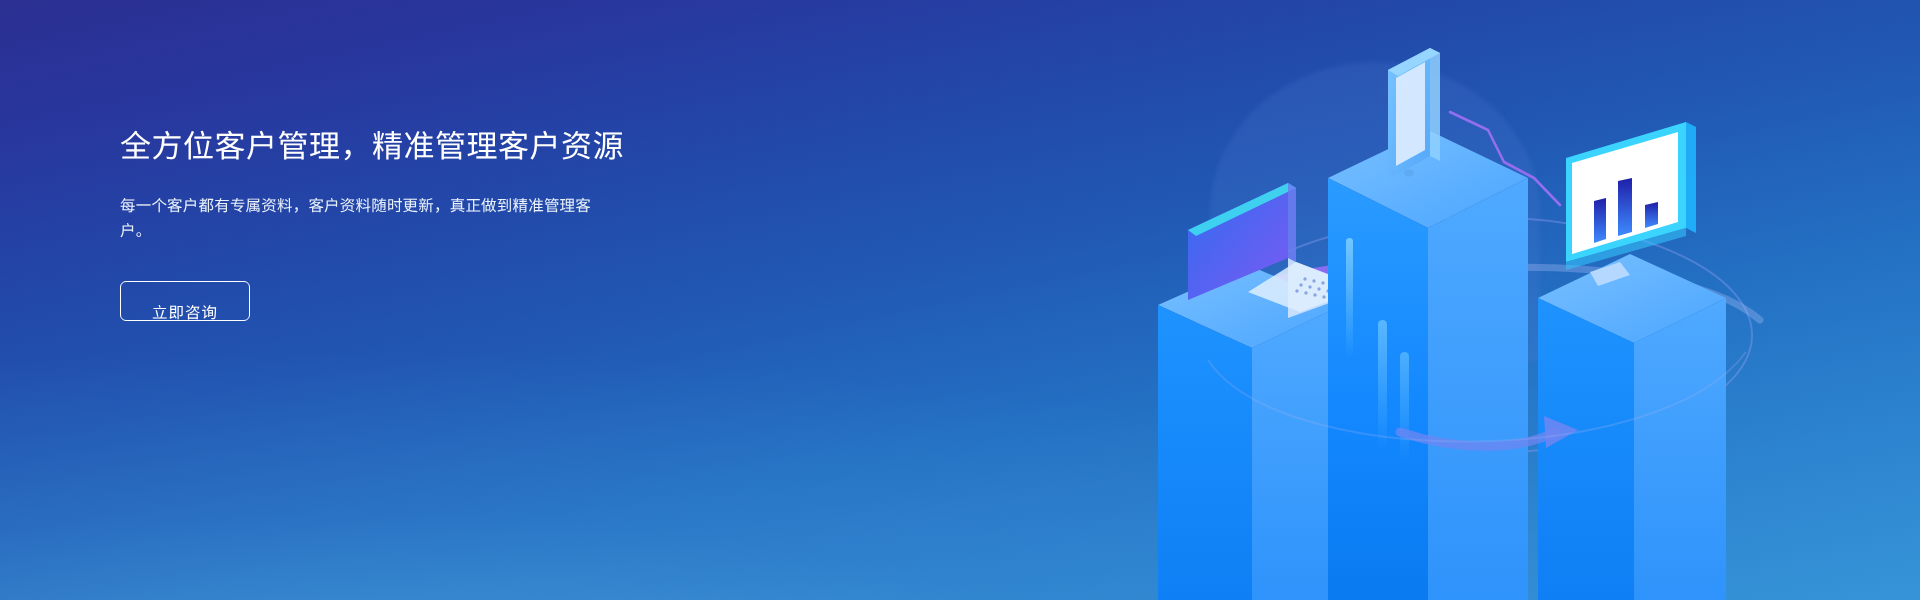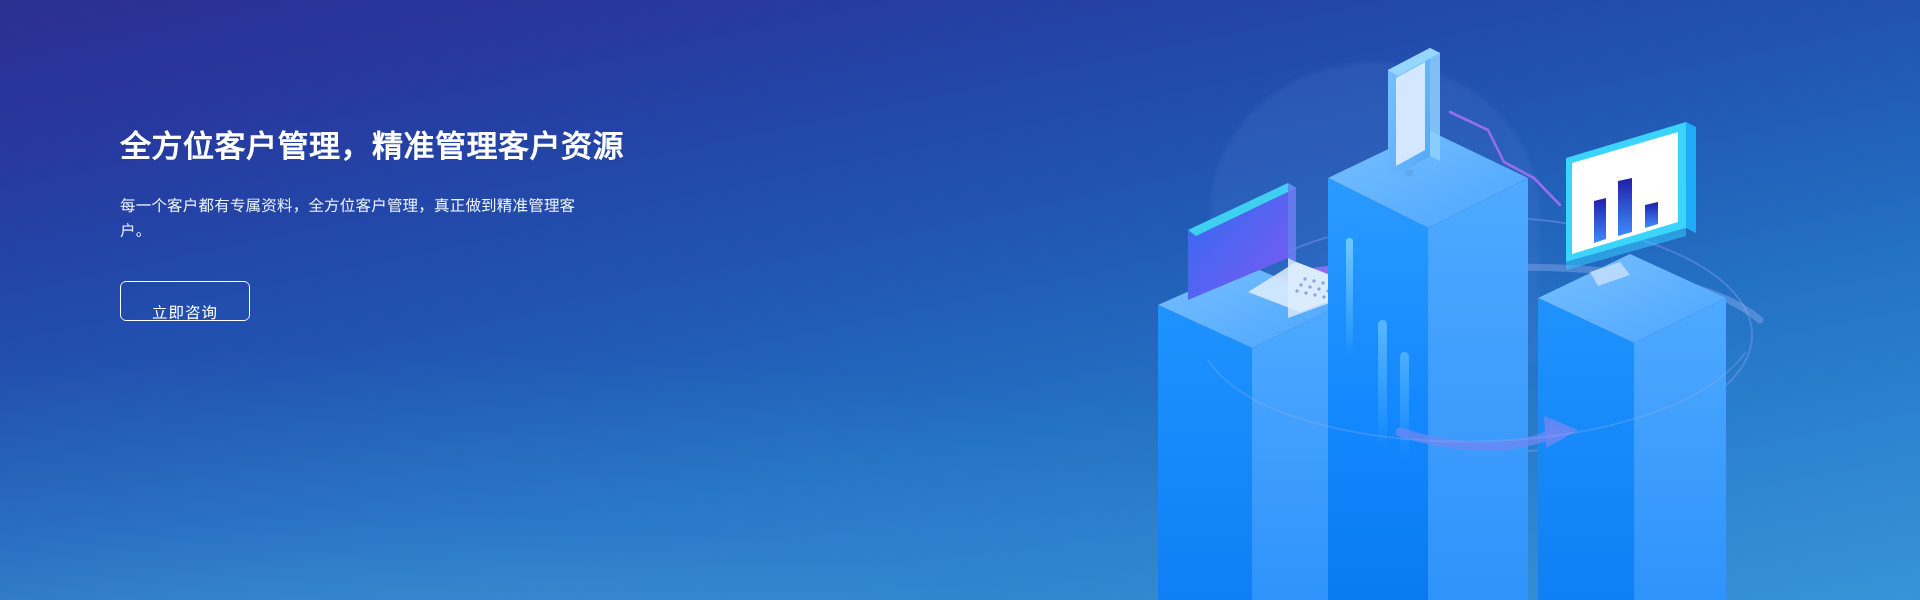--- a/index.html
+++ b/index.html
@@ -44,21 +44,21 @@
     position: absolute;
     left: 120px;
     top: 128px;
     width: 620px;
     z-index: 6;
   }
   .headline {
     margin: 0;
     font-size: 31px;
     line-height: 1.25;
-    font-weight: bold;
+    font-weight: normal;
     color: #ffffff;
     letter-spacing: 0.5px;
     white-space: nowrap;
   }
   .subcopy {
     margin: 26px 0 0 0;
     font-size: 15.5px;
     line-height: 1.62;
     color: #eaf2fb;
     width: 478px;
@@ -251,17 +251,17 @@
       </g>
 
       <g>
         <path d="M108 360 C 180 470, 560 470, 646 352" fill="none" stroke="#9fb0f2" stroke-opacity="0.26" stroke-width="2"></path>
       </g>
     </svg>
   </div>
 
   <div class="copy">
     <h1 class="headline">全方位客户管理，精准管理客户资源</h1>
-    <p class="subcopy">每一个客户都有专属资料，全方位客户管理，真正做到精准管理客户。</p>
+    <p class="subcopy">每一个客户都有专属资料，客户资料随时更新，真正做到精准管理客户。</p>
     <button class="cta">立即咨询</button>
   </div>
 
 </div>
 
 </body></html>

